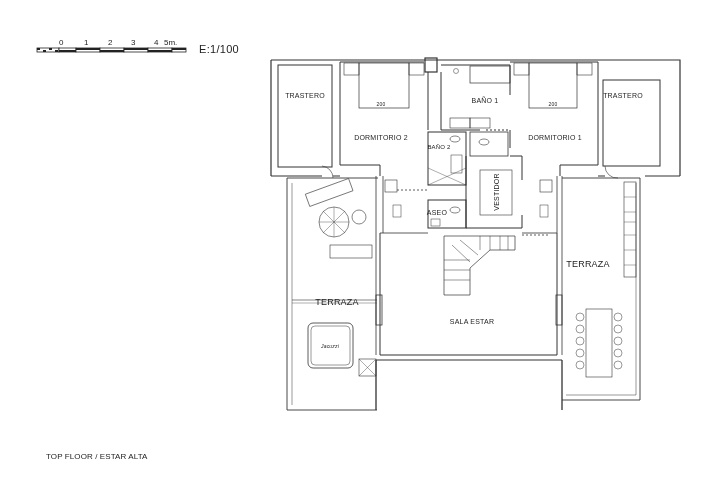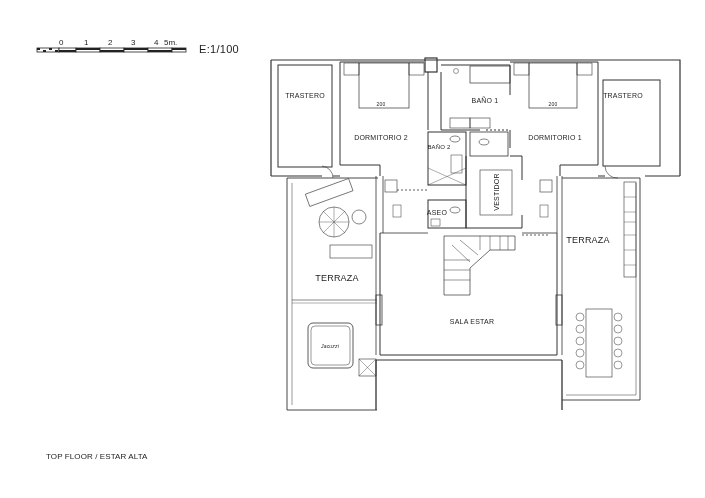--- a/index.html
+++ b/index.html
@@ -1,21 +1,21 @@
 <!DOCTYPE html>
 <html><head>
 <meta charset="utf-8">
 <style>
   html,body{margin:0;padding:0;background:#ffffff;}
   body{width:705px;height:498px;position:relative;overflow:hidden;font-family:"Liberation Sans",sans-serif;}
   .abs{position:absolute;}
   .scale-label{font-size:8px;color:#222;}
   .scale-ratio{font-size:11px;color:#222;letter-spacing:0.3px;}
   .room-label{position:absolute;font-size:7px;color:#222;letter-spacing:0.2px;white-space:nowrap;transform:translate(-50%,-50%);}
-  .room-label.big{font-size:9px;}
+  .room-label.big{font-size:9px;margin-top:24px;}
   .room-label.tiny{font-size:5px;font-style:italic;}
   .room-label.vert{transform:translate(-50%,-50%) rotate(-90deg);}
   .caption{position:absolute;left:46px;top:452px;font-size:8px;color:#222;letter-spacing:0.1px;}
   svg{position:absolute;left:0;top:0;}
 </style>
 </head>
 <body>
 
 <div>
   <svg width="705" height="498">

